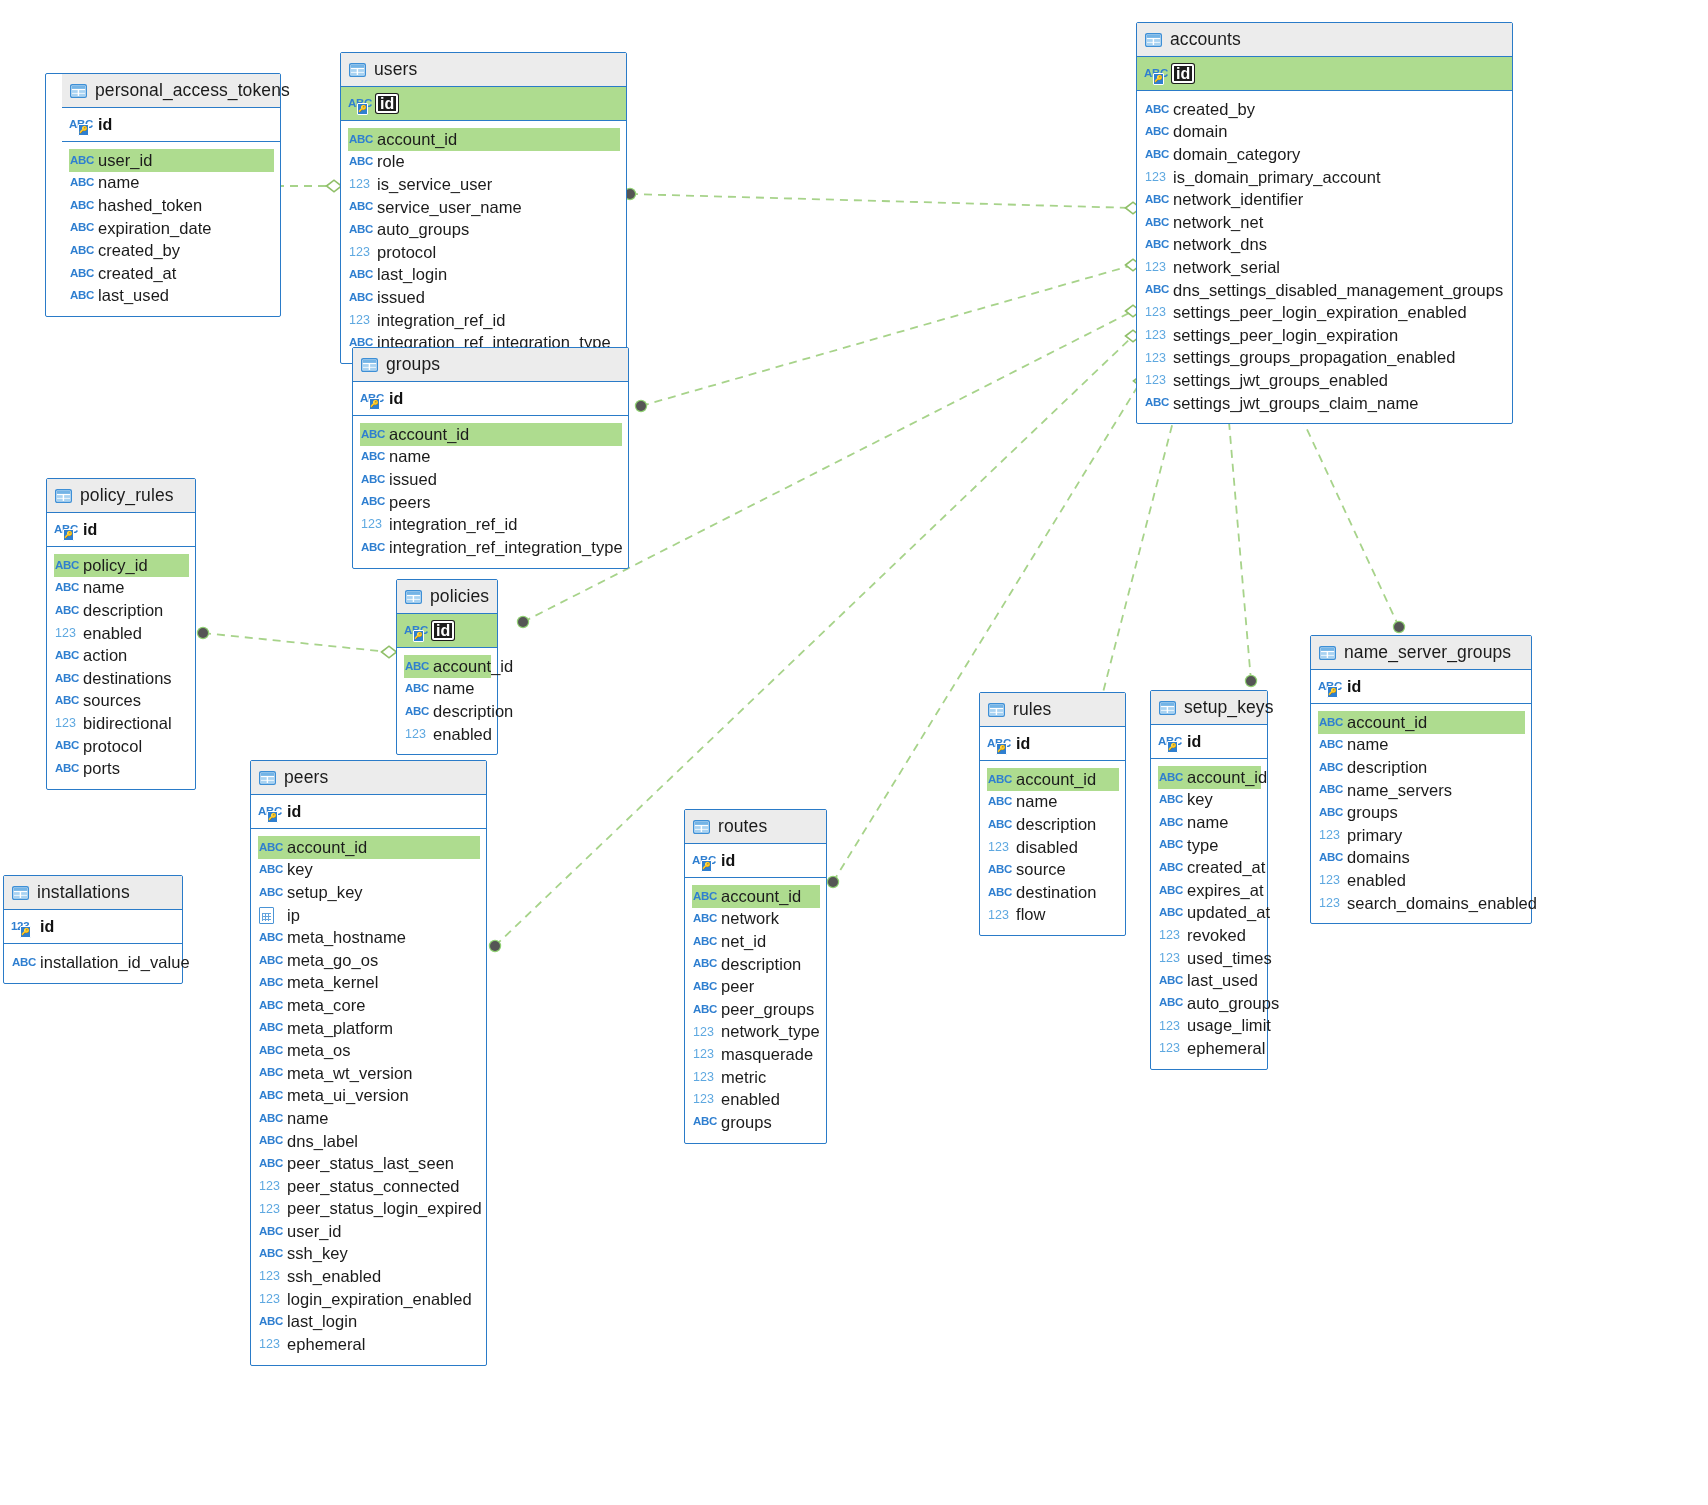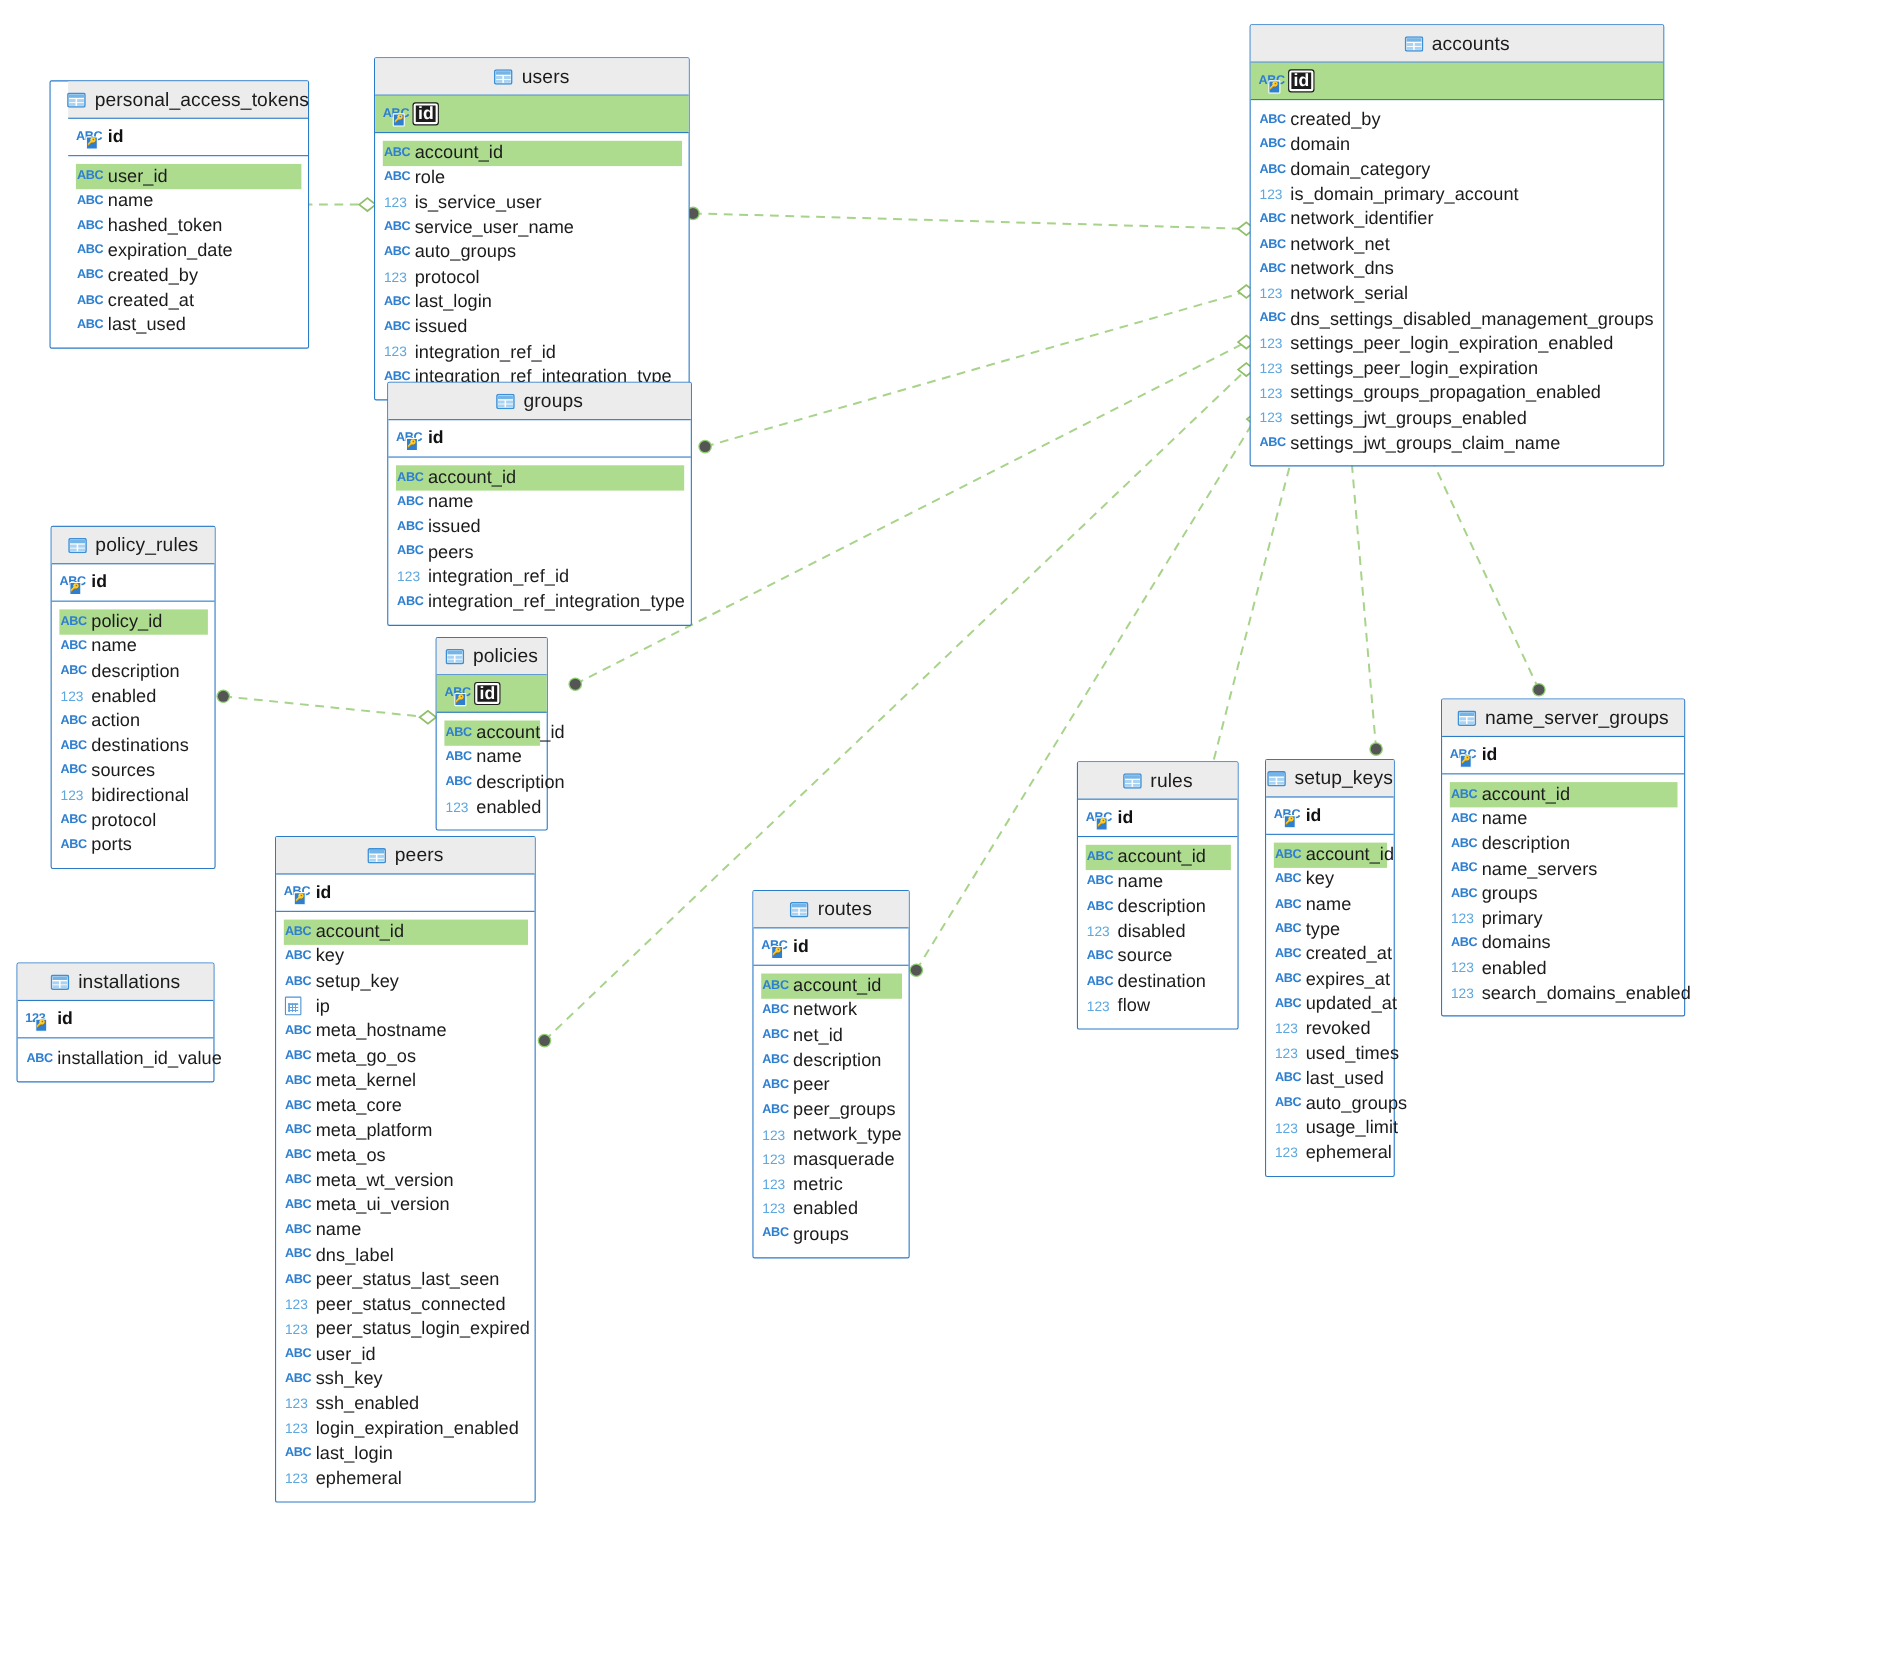--- a/index.html
+++ b/index.html
@@ -28,21 +28,21 @@
     border-radius:2px;
     box-shadow:0 0 0 0 rgba(0,0,0,0);
   }
   .tbl-head{
     box-sizing:border-box;
     background:#ececec;
     border-bottom:1.6px solid #2a7bc8;
     height:34px;
     display:flex;
     align-items:center;
-    justify-content:center;
+    justify-content:flex-start;
     gap:8px;
     padding:0 8px;
   }
   .tbl-title{
     font-size:17.5px;
     color:#1b1b1b;
     letter-spacing:0.1px;
     white-space:nowrap;
   }
   .tbl-icon{
@@ -540,21 +540,21 @@
           <div class="col">
             <span class="tico">ABC</span>
             <span class="lbl">description</span>
           </div>
           <div class="col">
             <span class="tico num">123</span>
             <span class="lbl">enabled</span>
           </div>
         </div>
       </div>
-      <div class="tbl" style="left: 15px; top: 875px; width: 180px;">
+      <div class="tbl" style="left: 3px; top: 875px; width: 180px;">
         <div class="tbl-head">
           <svg class="tbl-icon" viewBox="0 0 17 14">
             <rect x="0.7" y="0.7" width="15.6" height="12.6" rx="1.4" fill="#ffffff" stroke="#3d8fd6" stroke-width="1.4"></rect>
             <rect x="1.7" y="1.7" width="13.6" height="3.2" fill="#74b4e6"></rect>
             <rect x="1.7" y="6.1" width="6.0" height="2.8" fill="#a9d3f2"></rect>
             <rect x="9.1" y="6.1" width="6.2" height="2.8" fill="#a9d3f2"></rect>
             <rect x="1.7" y="9.7" width="6.0" height="2.6" fill="#a9d3f2"></rect>
             <rect x="9.1" y="9.7" width="6.2" height="2.6" fill="#a9d3f2"></rect>
           </svg>
           <span class="tbl-title">installations</span>

